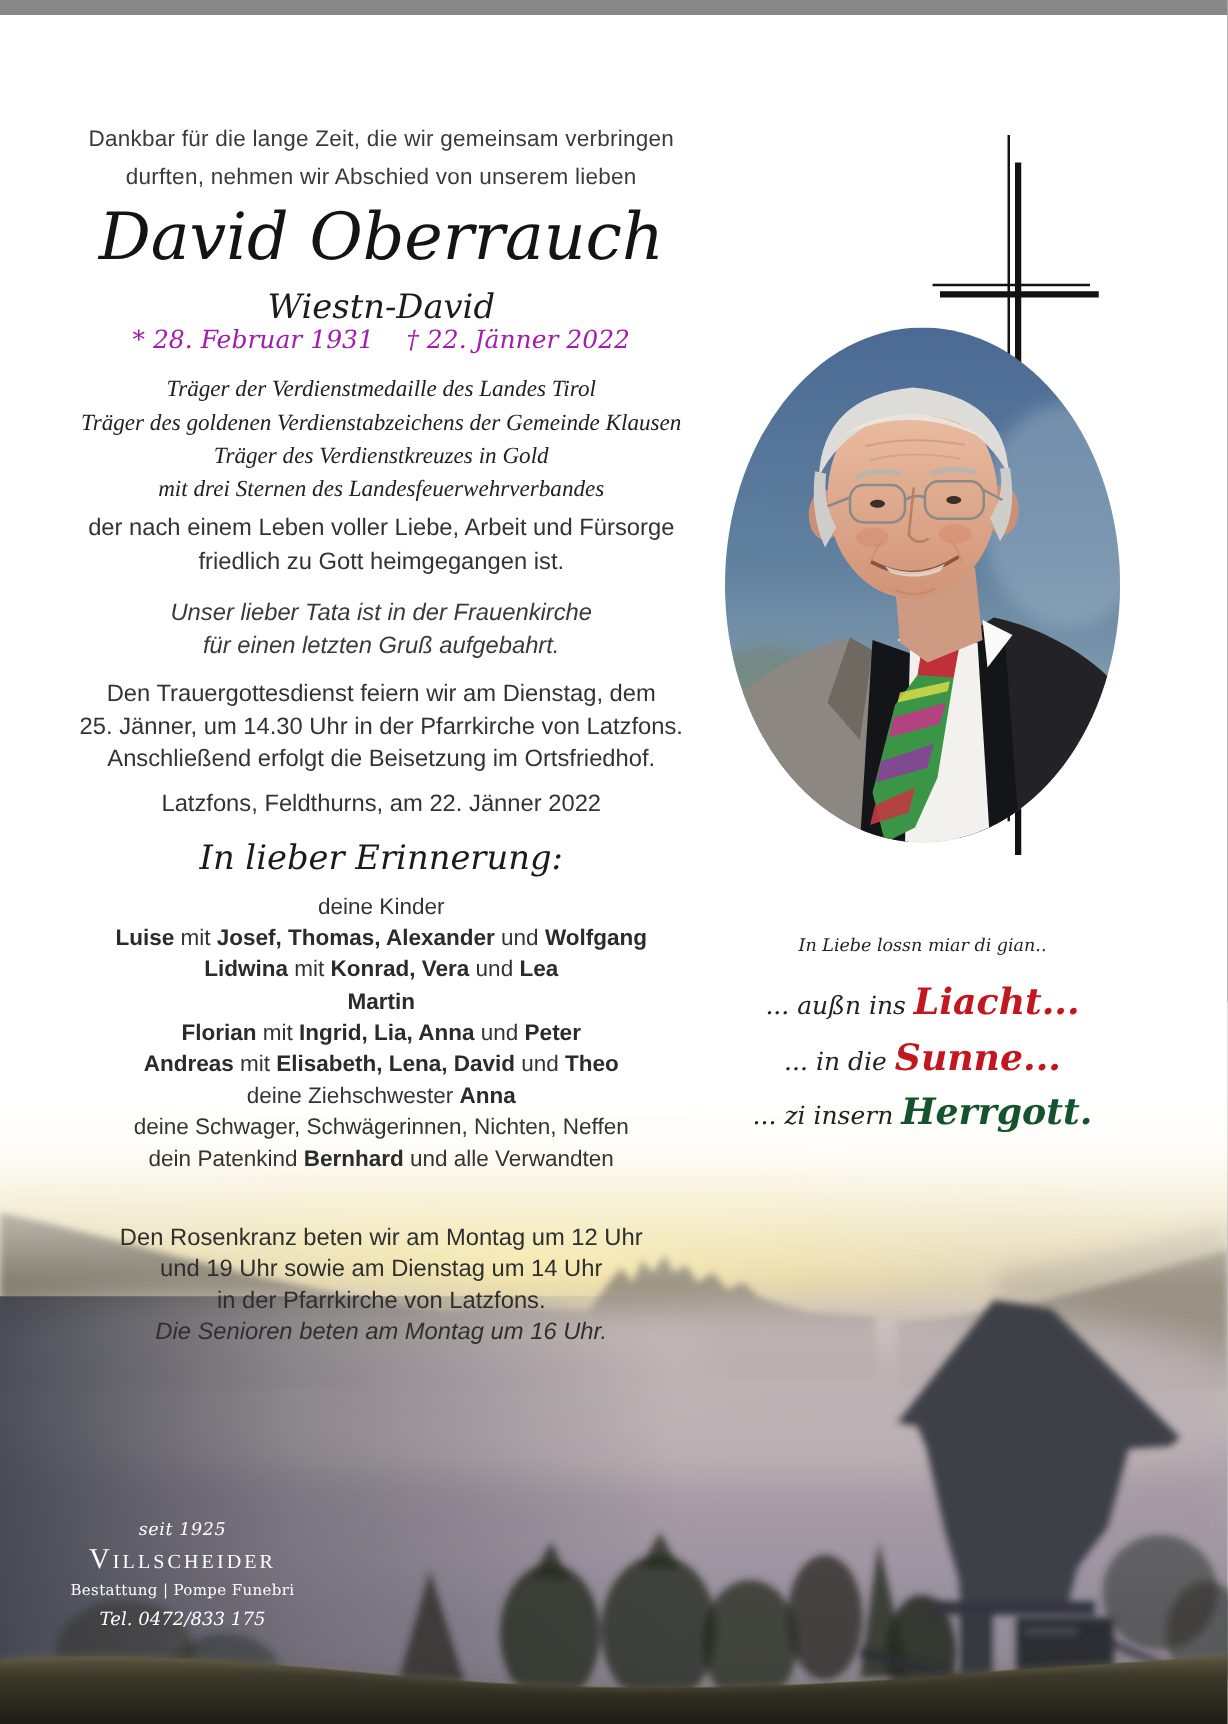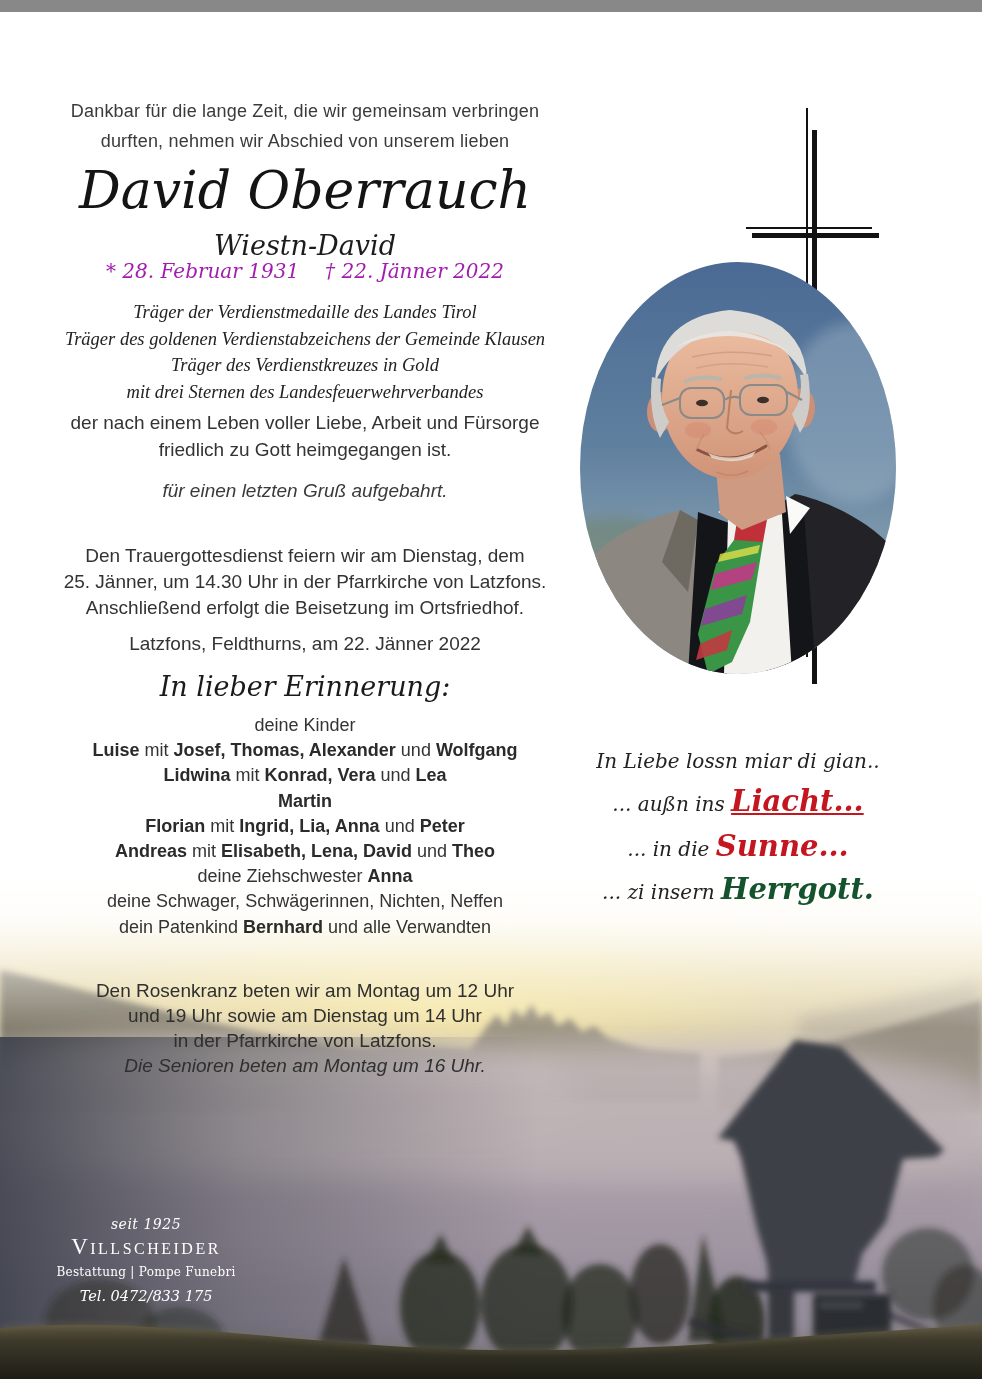--- a/index.html
+++ b/index.html
@@ -20,21 +20,21 @@
   .tata{top:466px;font-size:19px;line-height:26px;font-style:italic;color:#3a3a3a;}
   .service{top:531px;font-size:19px;line-height:26px;color:#333;}
   .placedate{top:621px;font-size:19px;color:#333;}
   .memhead{top:659px;font-family:"DejaVu Serif",serif;font-style:italic;font-size:27px;color:#1a1a1a;}
   .family{top:701px;font-size:18px;line-height:25.2px;color:#333;}
   .family b{font-weight:700;color:#2b2b2b;}
   .rosary{top:966px;font-size:19px;line-height:25px;color:#2f2f2f;}
   .rosary .it{font-style:italic;}
   
   .poem{left:592px;width:292px;text-align:center;color:#222;}
-  .poem-l1{top:737px;font-family:"DejaVu Serif",serif;font-style:italic;font-size:20px;}
+  .poem-l1{top:737px;font-family:"DejaVu Serif",serif;font-style:italic;font-size:14px;}
   .poem-l2{top:772px;}
   .poem-l3{top:817px;}
   .poem-l4{top:860px;}
   .poem-line{font-family:"DejaVu Serif",serif;font-style:italic;font-size:20px;}
   .script{font-family:"DejaVu Serif",serif;font-style:italic;font-size:29px;font-weight:700;}
   
   .crossline{position:absolute;background:#121212;}
   
   .photo{left:580px;top:250px;width:316px;height:412px;z-index:3;}
   
@@ -253,20 +253,21 @@
     <div>Träger des Verdienstkreuzes in Gold</div>
     <div>mit drei Sternen des Landesfeuerwehrverbandes</div>
   </div>
 
   <div class="abs col life z4">
     <div>der nach einem Leben voller Liebe, Arbeit und Fürsorge</div>
     <div>friedlich zu Gott heimgegangen ist.</div>
   </div>
 
   <div class="abs col tata z4">
+    <div>Unser lieber Tata ist in der Frauenkirche</div>
     <div>für einen letzten Gruß aufgebahrt.</div>
   </div>
 
   <div class="abs col service z4">
     <div>Den Trauergottesdienst feiern wir am Dienstag, dem</div>
     <div>25. Jänner, um 14.30 Uhr in der Pfarrkirche von Latzfons.</div>
     <div>Anschließend erfolgt die Beisetzung im Ortsfriedhof.</div>
   </div>
 
   <div class="abs col placedate z4">Latzfons, Feldthurns, am 22. Jänner 2022</div>
@@ -287,21 +288,21 @@
 
   <div class="abs col rosary z4">
     <div>Den Rosenkranz beten wir am Montag um 12 Uhr</div>
     <div>und 19 Uhr sowie am Dienstag um 14 Uhr</div>
     <div>in der Pfarrkirche von Latzfons.</div>
     <div class="it">Die Senioren beten am Montag um 16 Uhr.</div>
   </div>
 
   <div class="abs poem poem-l1 z4">In Liebe lossn miar di gian..</div>
   <div class="abs poem poem-l2 poem-line z4">
-    <span>... außn ins </span><span class="script" style="color:#c3161f;text-decoration:underline;">Liacht...</span>
+    <span>... außn ins </span><span class="script" style="color:#c3161f;">Liacht...</span>
   </div>
   <div class="abs poem poem-l3 poem-line z4">
     <span>... in die </span><span class="script" style="color:#c3161f;">Sunne...</span>
   </div>
   <div class="abs poem poem-l4 poem-line z4">
     <span>... zi insern </span><span class="script" style="color:#14532d;">Herrgott.</span>
   </div>
 
   <div class="abs logo">
     <div class="since">seit 1925</div>

